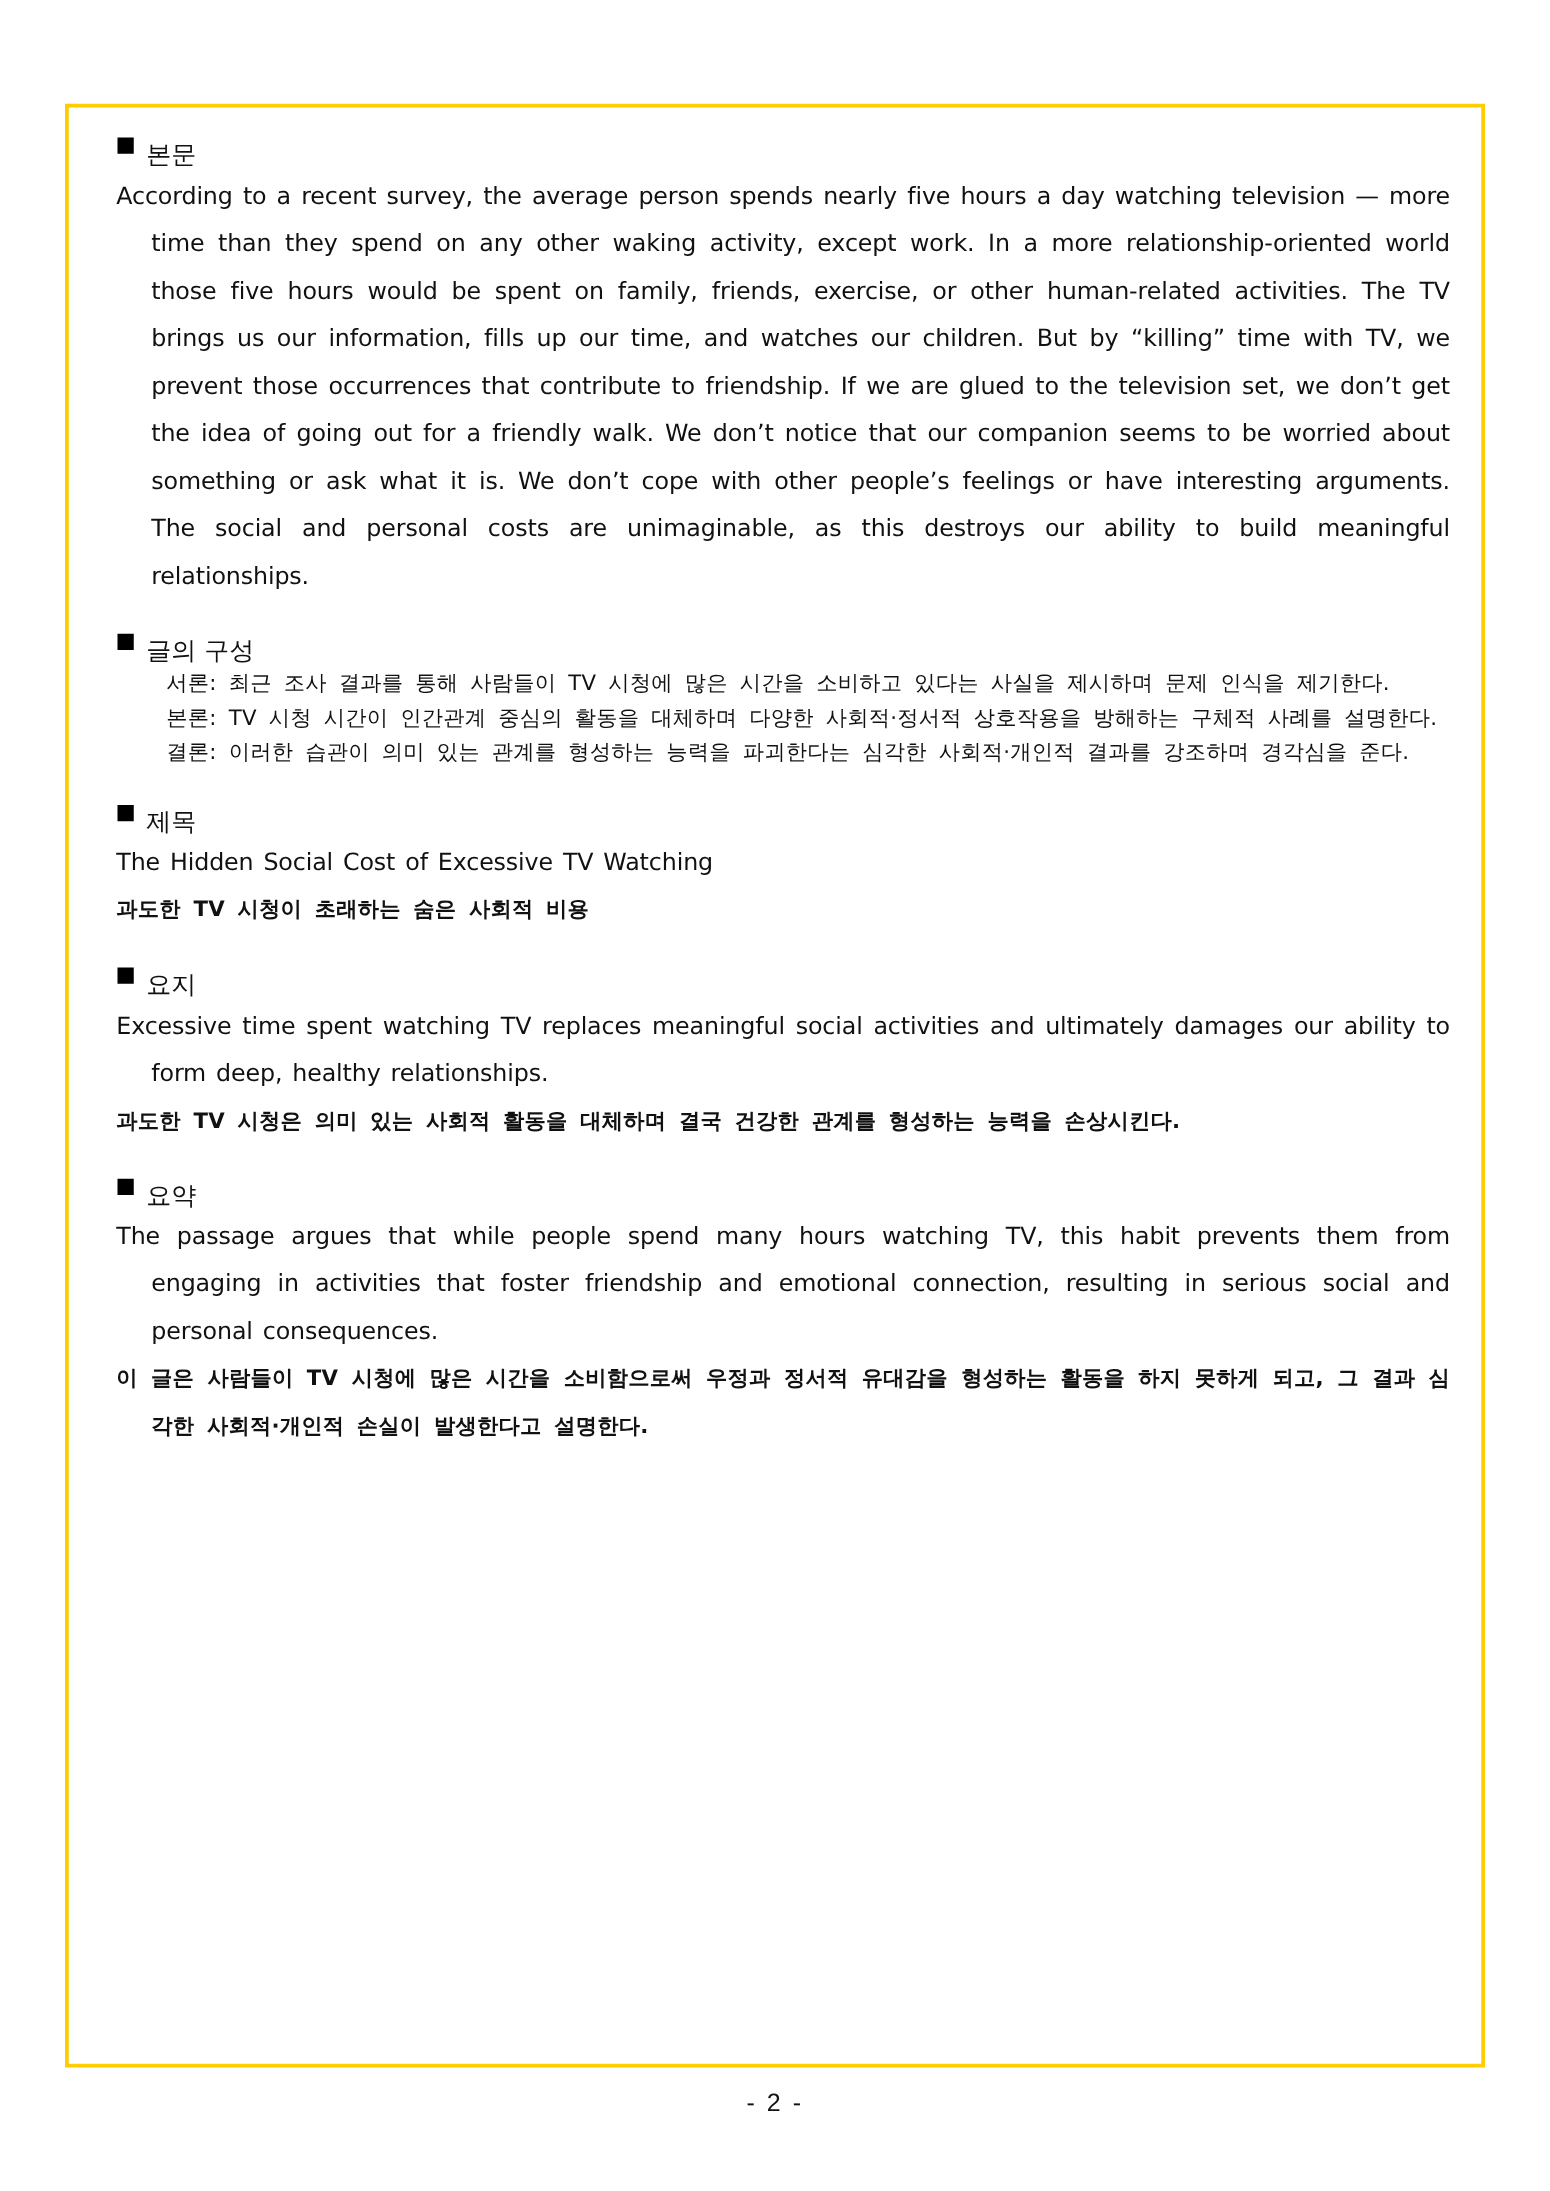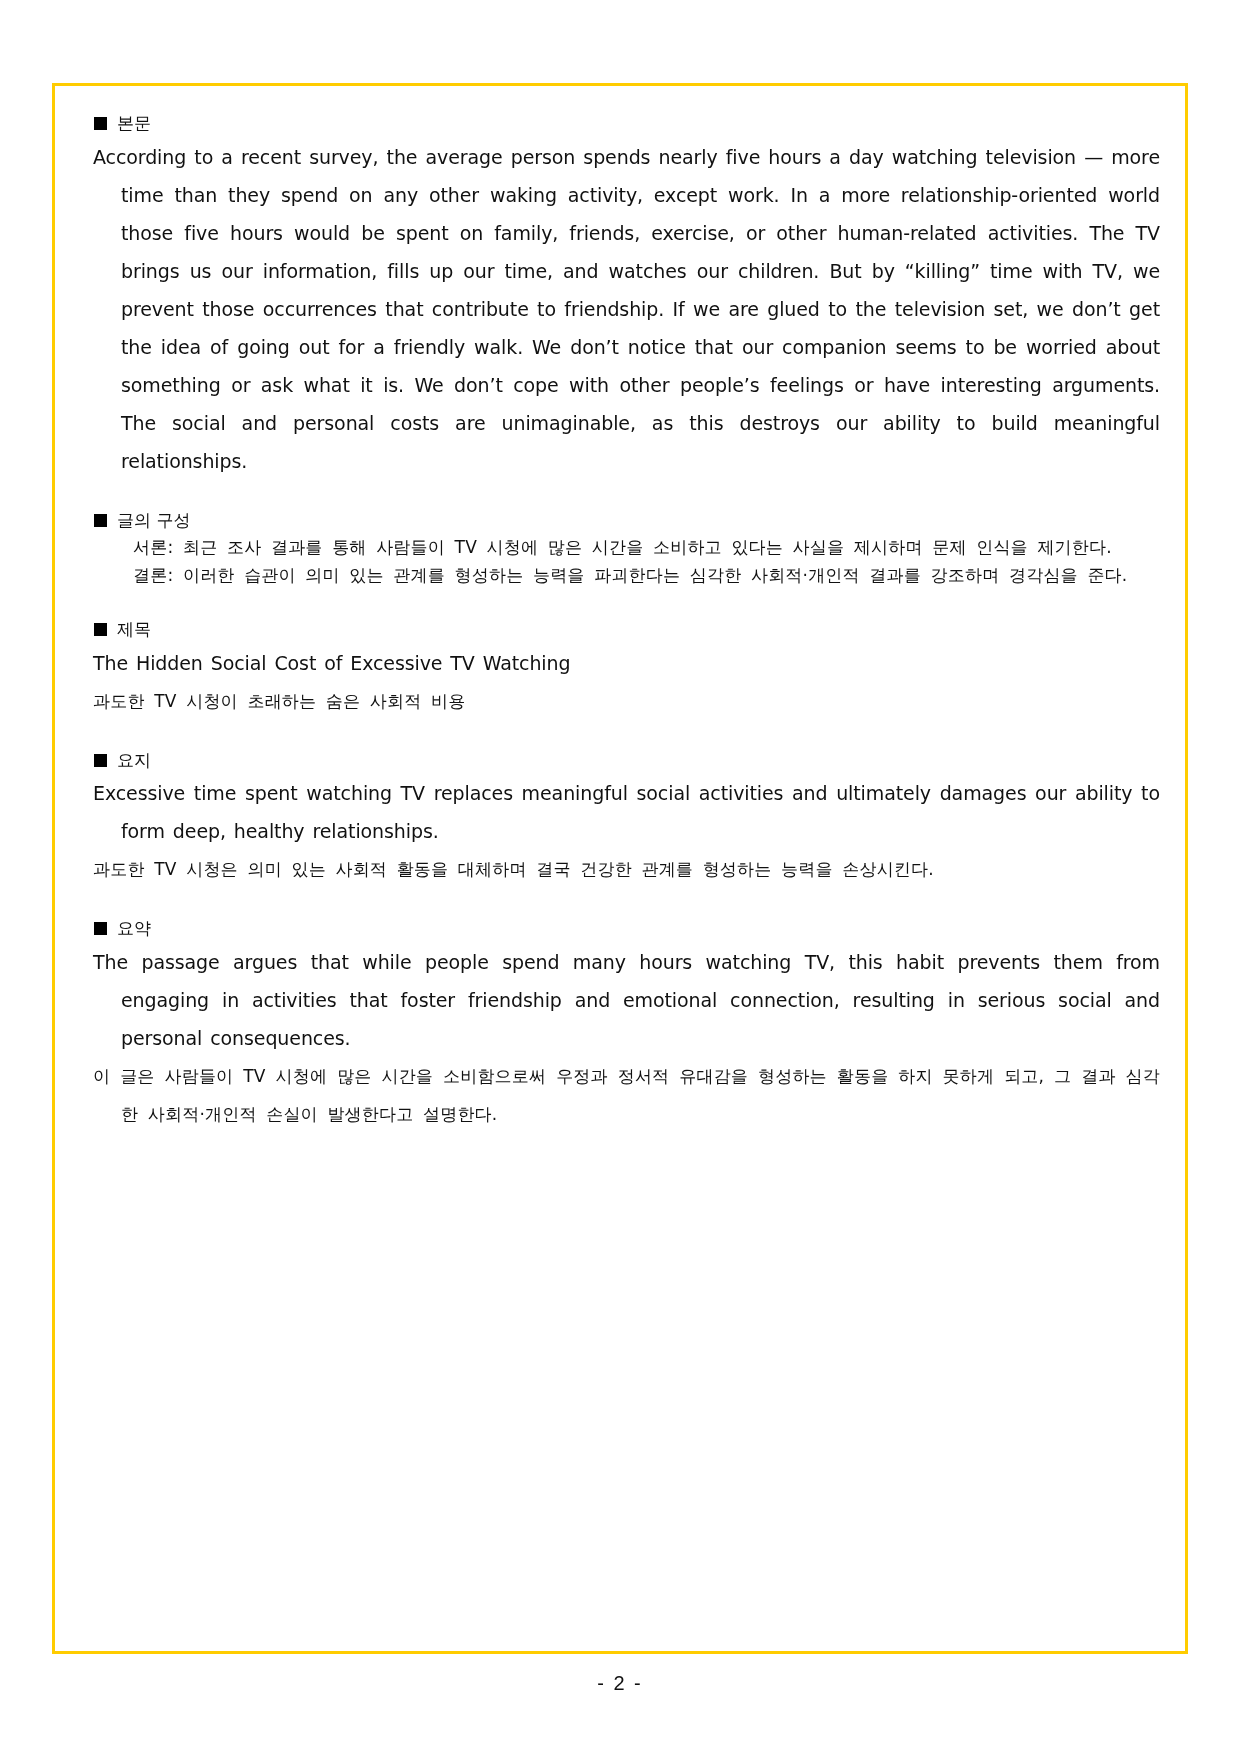--- a/index.html
+++ b/index.html
@@ -27,25 +27,24 @@
     .content {
       position: absolute;
       left: 93px;
       top: 110px;
       width: 1067px;
     }
     .section {
       margin-bottom: 27px;
     }
     .section-header {
-      font-size: 17px;
+      font-size: 20px;
       line-height: 27.5px;
       height: 27.5px;
       display: flex;
-      align-items: center;
     }
     .square {
       display: inline-block;
       width: 13px;
       height: 13px;
       background: #000;
       margin-right: 10px;
       margin-left: 1px;
     }
     .para {
@@ -56,20 +55,21 @@
       padding-left: 28px;
       text-indent: -28px;
       margin: 0;
       letter-spacing: -0.1px;
       word-spacing: 2px;
     }
     .para.ko {
       font-size: 17px;
       letter-spacing: 0.2px;
       word-spacing: 4px;
+      font-weight: bold;
     }
     .outline-row {
       font-size: 17px;
       line-height: 27.5px;
       padding-left: 28px;
       text-indent: -28px;
       text-align: justify;
       text-align-last: left;
       letter-spacing: 0.2px;
       word-spacing: 4px;
@@ -100,20 +100,21 @@
     </div>
     <p class="para">According to a recent survey, the average person spends nearly five hours a day watching television — more time than they spend on any other waking activity, except work. In a more relationship-oriented world those five hours would be spent on family, friends, exercise, or other human-related activities. The TV brings us our information, fills up our time, and watches our children. But by “killing” time with TV, we prevent those occurrences that contribute to friendship. If we are glued to the television set, we don’t get the idea of going out for a friendly walk. We don’t notice that our companion seems to be worried about something or ask what it is. We don’t cope with other people’s feelings or have interesting arguments. The social and personal costs are unimaginable, as this destroys our ability to build meaningful relationships.</p>
   </div>
 
   <div class="section">
     <div class="section-header">
       <span class="square"></span>
       <span>글의 구성</span>
     </div>
     <div class="outline-row">서론: 최근 조사 결과를 통해 사람들이 TV 시청에 많은 시간을 소비하고 있다는 사실을 제시하며 문제 인식을 제기한다.</div>
+    <div class="outline-row">본론: TV 시청 시간이 인간관계 중심의 활동을 대체하며 다양한 사회적·정서적 상호작용을 방해하는 구체적 사례를 설명한다.</div>
     <div class="outline-row">결론: 이러한 습관이 의미 있는 관계를 형성하는 능력을 파괴한다는 심각한 사회적·개인적 결과를 강조하며 경각심을 준다.</div>
   </div>
 
   <div class="section">
     <div class="section-header">
       <span class="square"></span>
       <span>제목</span>
     </div>
     <p class="para">The Hidden Social Cost of Excessive TV Watching</p>
     <p class="para ko">과도한 TV 시청이 초래하는 숨은 사회적 비용</p>

